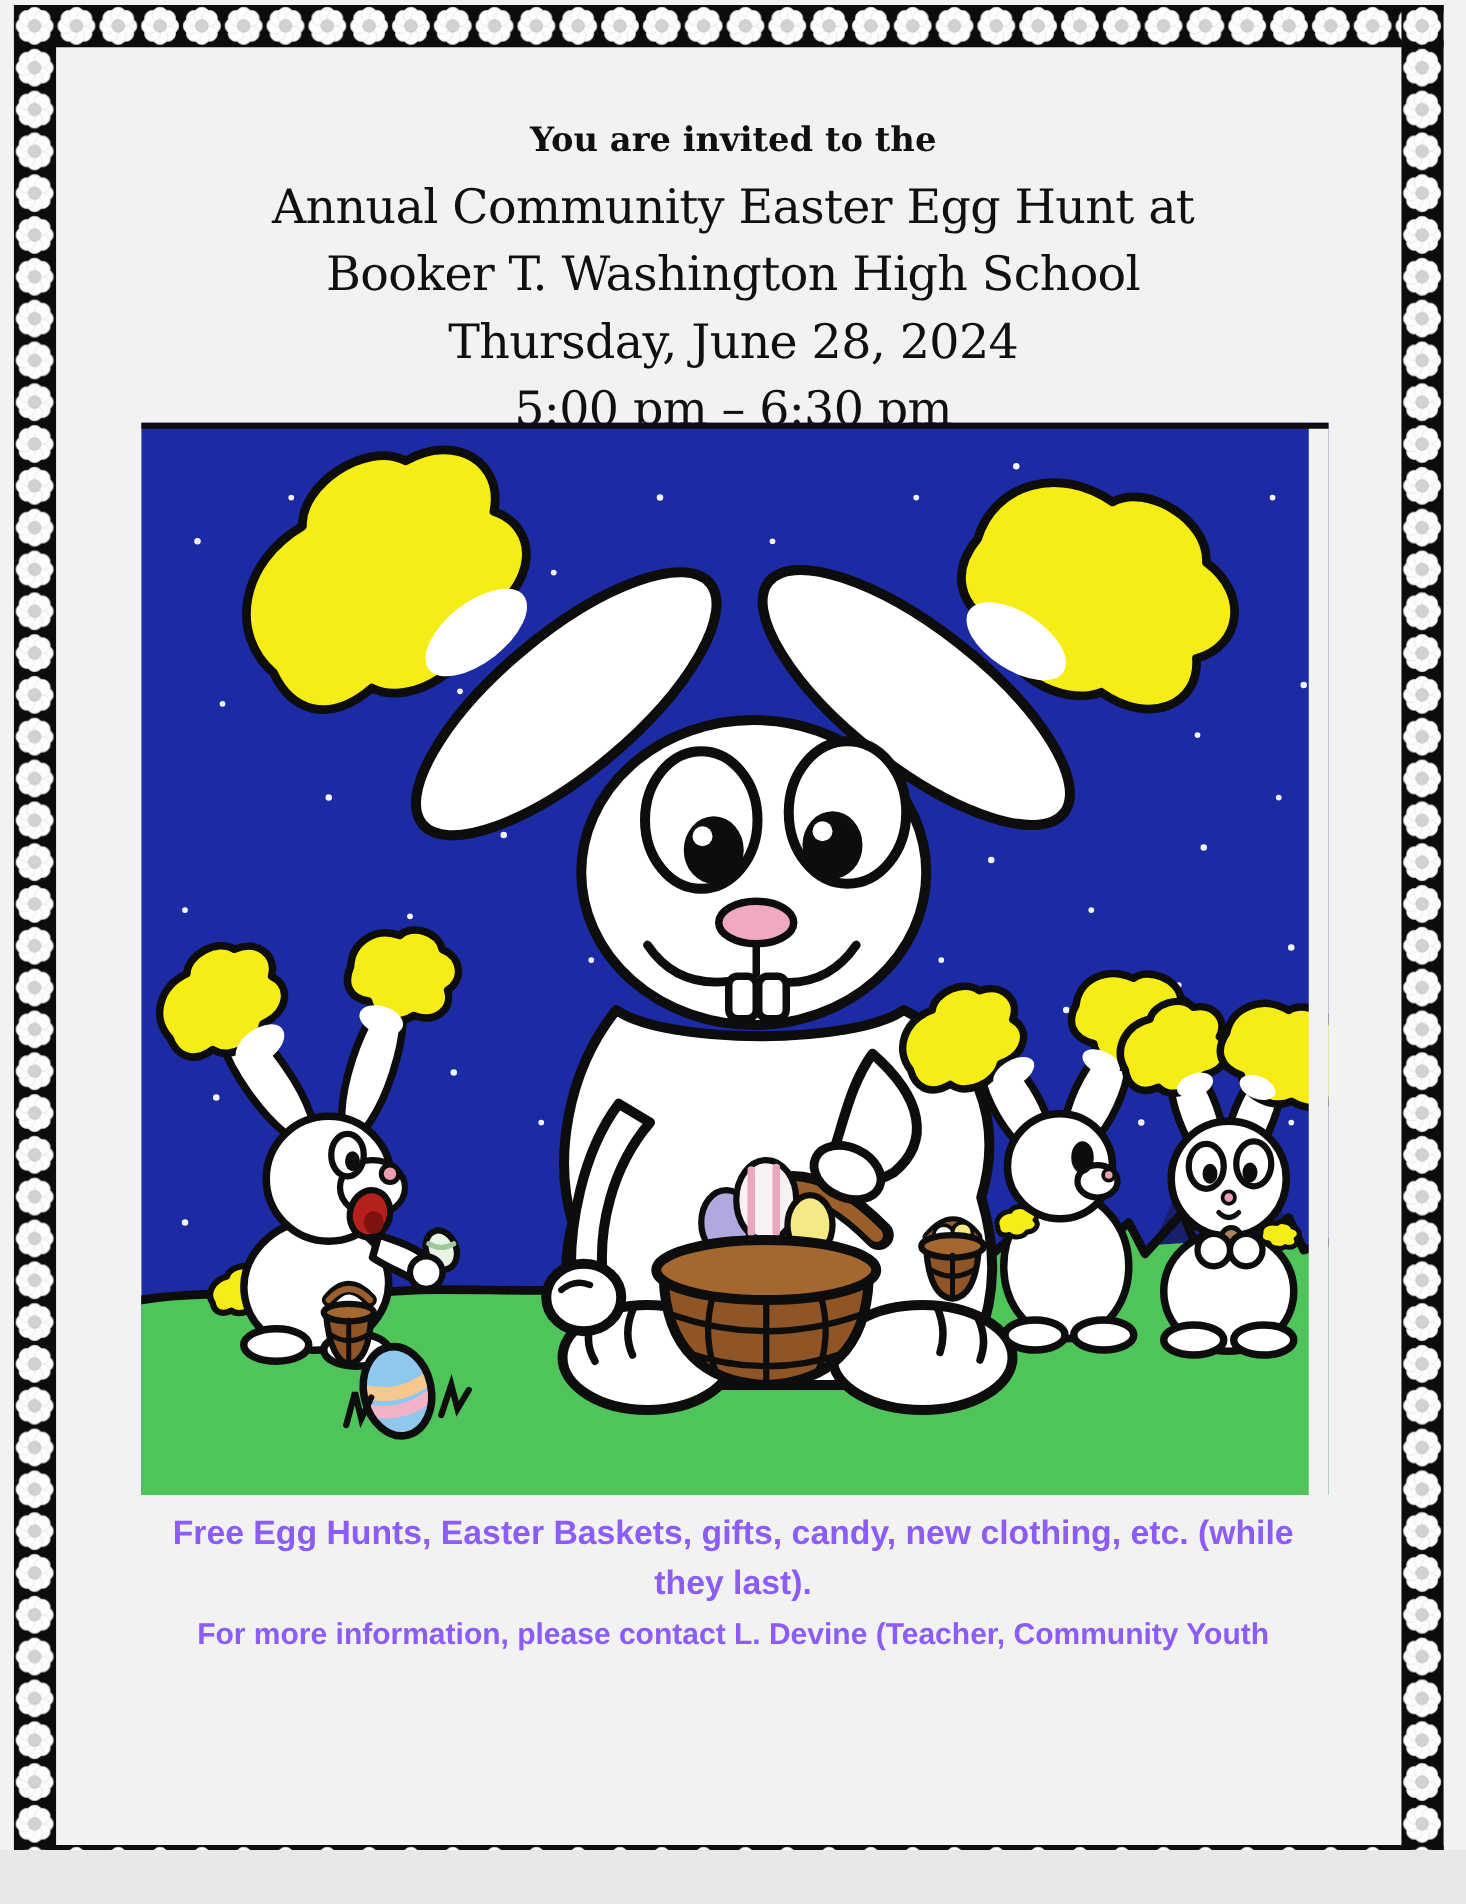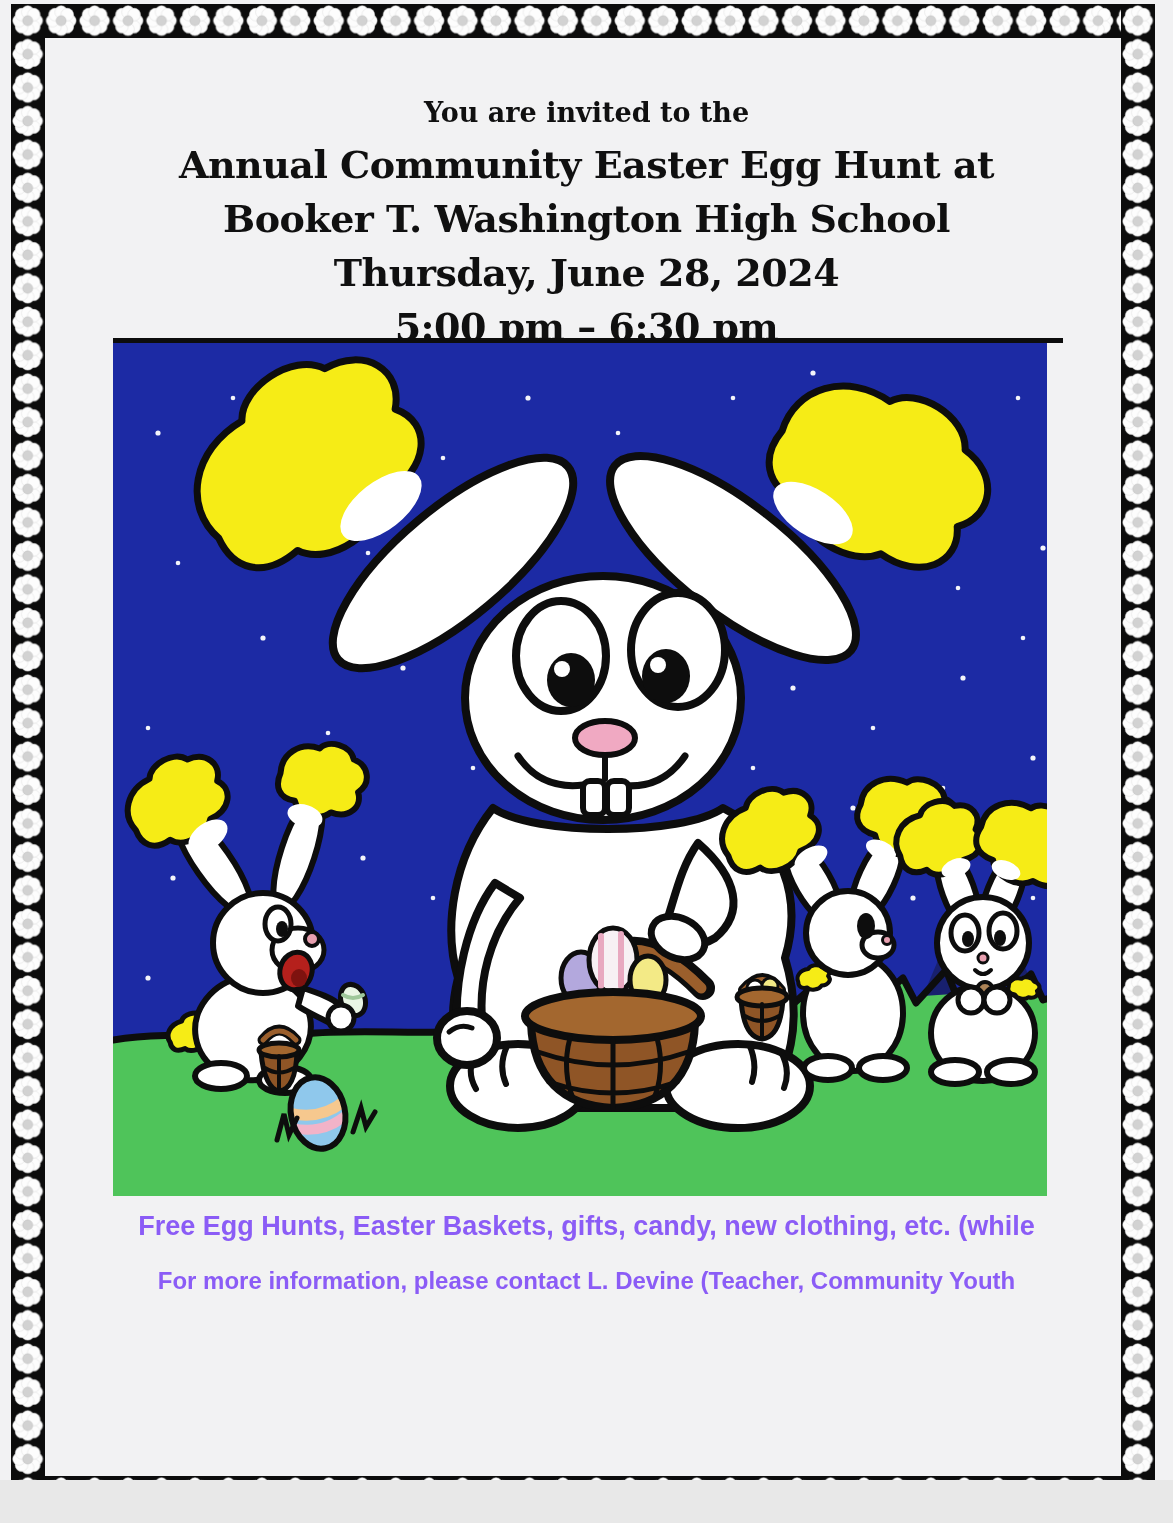--- a/index.html
+++ b/index.html
@@ -19,37 +19,37 @@
   .flyer-header{
     position:absolute;left:60px;right:60px;top:96px;
     text-align:center;color:#101010;
   }
   .intro-line{
     font-family:"DejaVu Serif",serif;font-weight:700;
     font-size:27px;line-height:34px;margin-bottom:8px;
     letter-spacing:0px;
   }
   .title-line{
-    font-family:"DejaVu Serif",serif;font-weight:700;
+    font-family:"DejaVu Serif",serif;font-weight:400;
     font-size:38px;line-height:54px;letter-spacing:-0.5px;
   }
 
   .illustration-wrap{
     position:absolute;left:113px;top:338px;width:950px;height:858px;
   }
   .illustration-wrap svg{display:block;}
 
   .flyer-footer{
     position:absolute;left:88px;right:88px;top:1206px;
     text-align:center;color:#8b5cf6;
   }
   .highlight-line{
     font-weight:700;font-size:27px;line-height:40px;
   }
-  .contact-block{margin-top:21px;}
+  .contact-block{margin-top:8px;}
   .contact-line{
     font-weight:700;font-size:24px;line-height:28.5px;
   }
 </style>
 </head>
 <body>
 
 <div class="page">
 
   <svg width="0" height="0" style="position:absolute" aria-hidden="true">
@@ -307,19 +307,20 @@
       </g>
 
       <rect x="934" y="0" width="16" height="858" fill="#f2f2f3"></rect>
       <rect x="0" y="0" width="950" height="5" fill="#0d0d0d"></rect>
     </svg>
   </div>
 
   <div class="flyer-footer">
     <div class="highlight-block">
       <div class="highlight-line">Free Egg Hunts, Easter Baskets, gifts, candy, new clothing, etc. (while</div>
+      <div class="highlight-line">they last).</div>
     </div>
     <div class="contact-block">
       <div class="contact-line">For more information, please contact L. Devine (Teacher, Community Youth</div>
     </div>
   </div>
 
 </div>
 
 </body></html>

